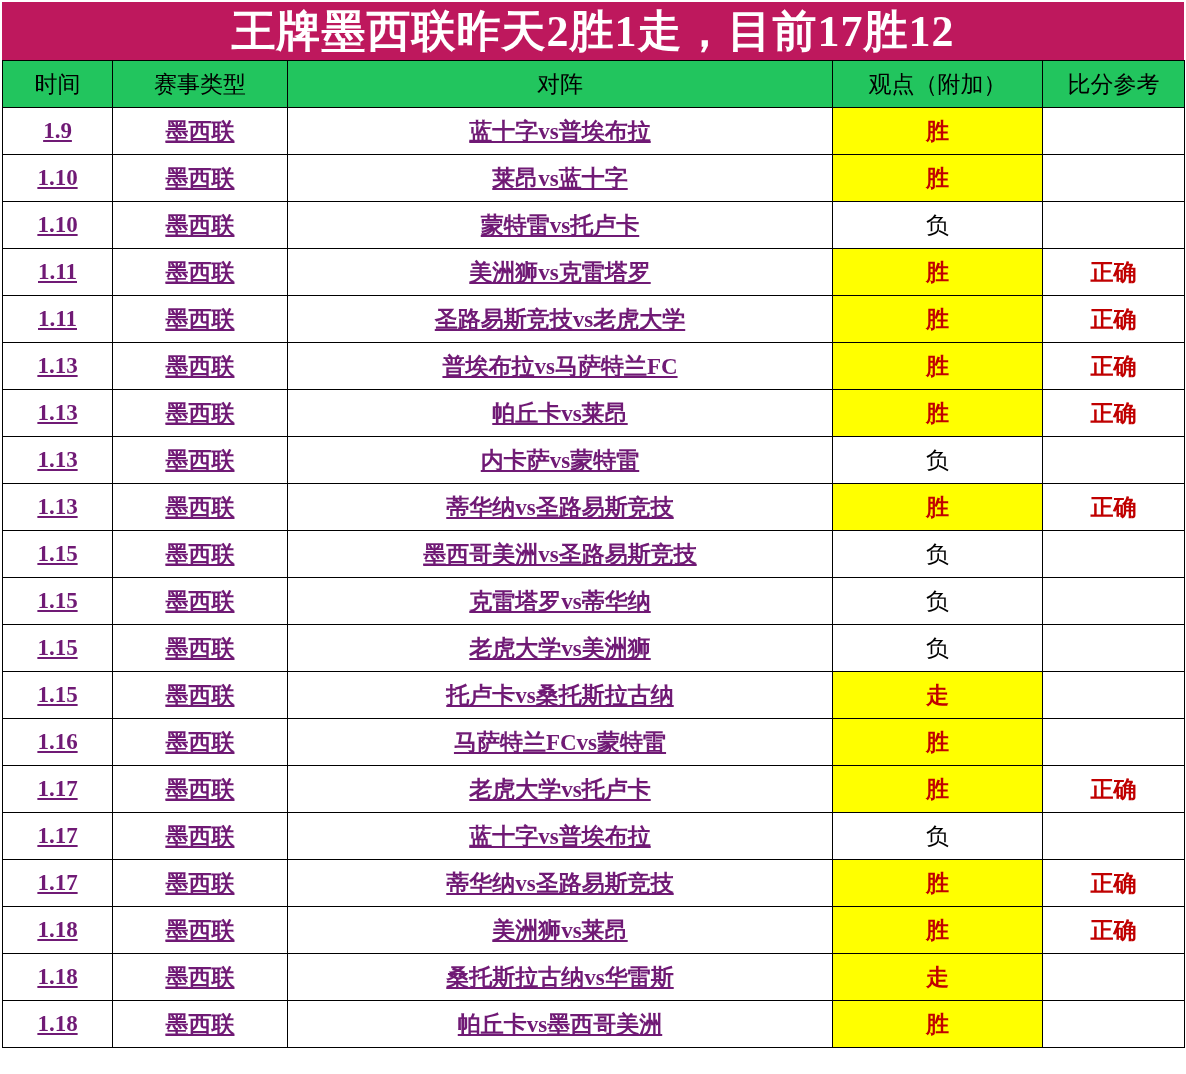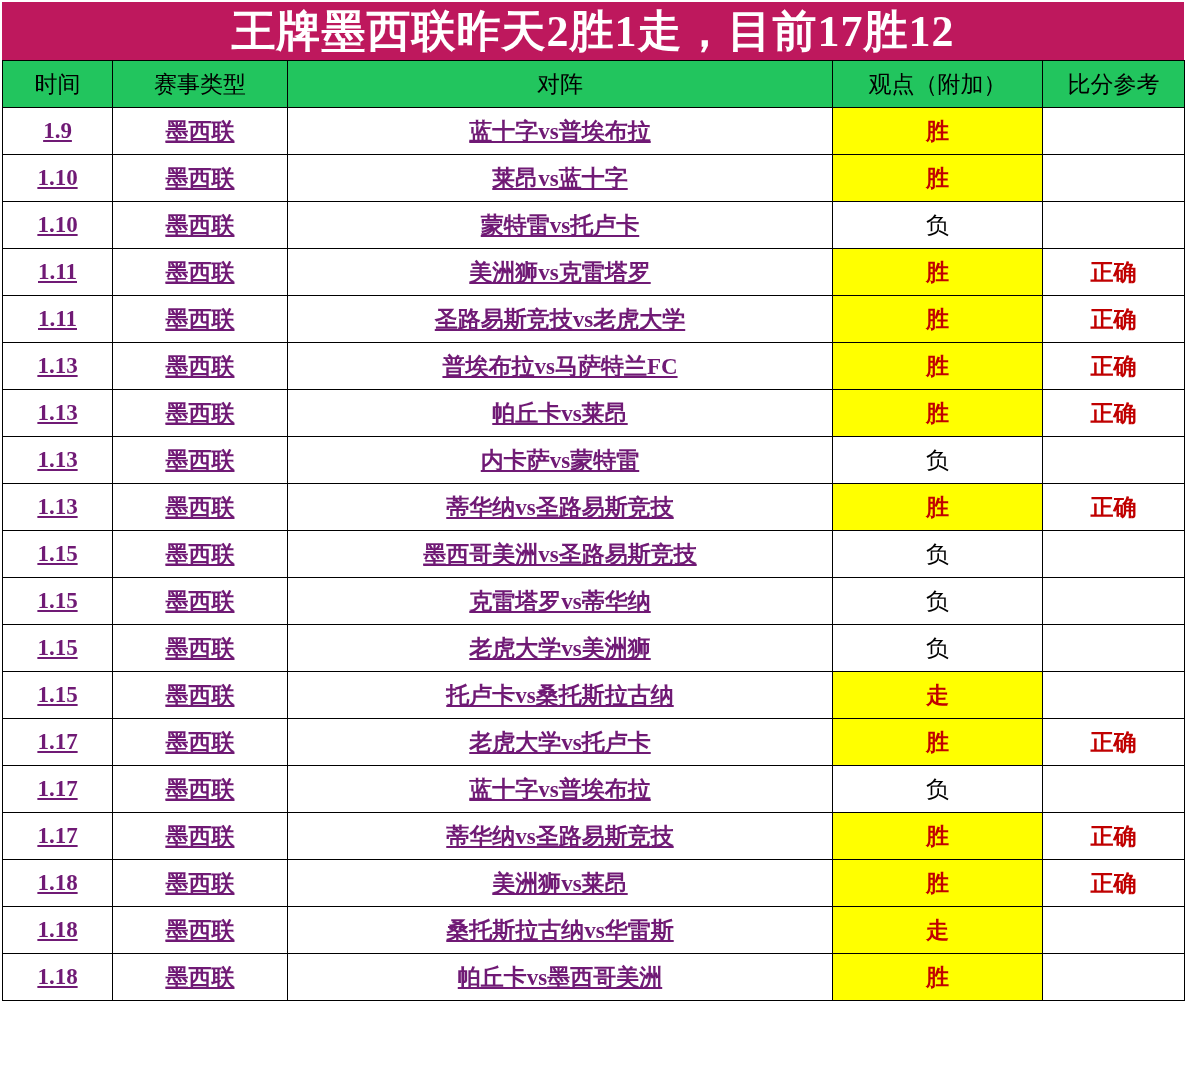--- a/index.html
+++ b/index.html
@@ -209,20 +209,27 @@
           <td class="score"></td>
         </tr>
         <tr>
           <td class="time">1.15</td>
           <td class="type">墨西联</td>
           <td class="match">托卢卡vs桑托斯拉古纳</td>
           <td class="view draw">走</td>
           <td class="score"></td>
         </tr>
         <tr>
+          <td class="time">1.16</td>
+          <td class="type">墨西联</td>
+          <td class="match">马萨特兰FCvs蒙特雷</td>
+          <td class="view win">胜</td>
+          <td class="score"></td>
+        </tr>
+        <tr>
           <td class="time">1.17</td>
           <td class="type">墨西联</td>
           <td class="match">老虎大学vs托卢卡</td>
           <td class="view win">胜</td>
           <td class="score">正确</td>
         </tr>
         <tr>
           <td class="time">1.17</td>
           <td class="type">墨西联</td>
           <td class="match">蓝十字vs普埃布拉</td>

